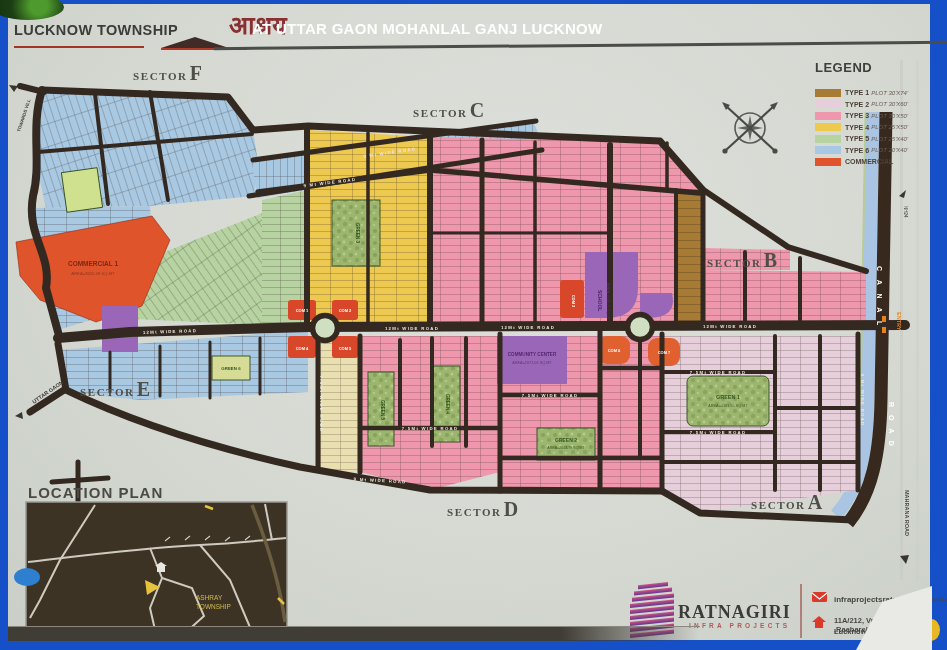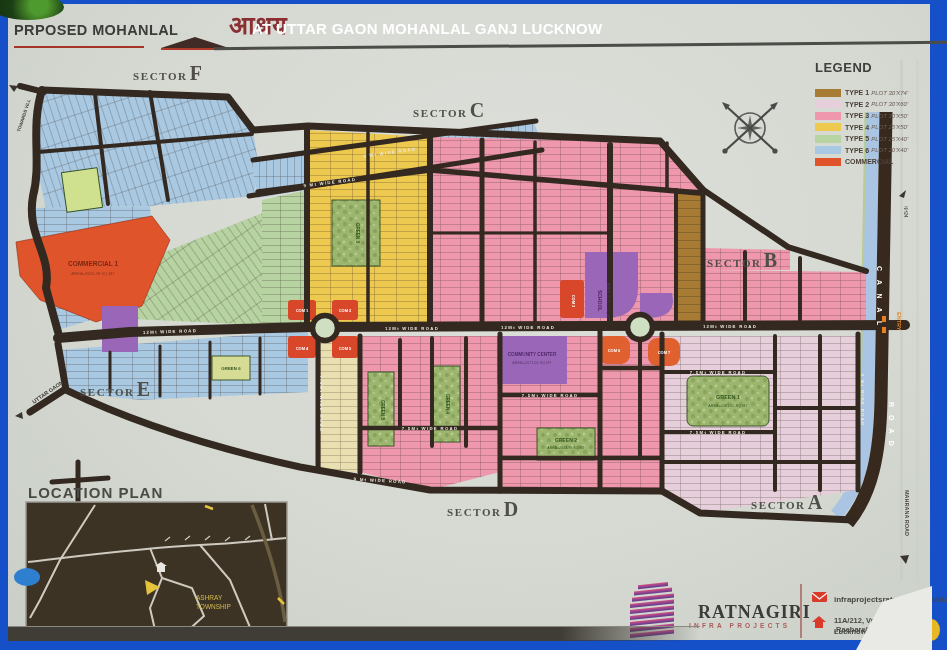--- a/index.html
+++ b/index.html
@@ -32,21 +32,21 @@
   .legend-label{font-size:7px;font-weight:bold;color:#4c4038;white-space:nowrap;}
   .legend-detail{font-size:6px;font-style:italic;color:#6b5c54;margin-left:2px;white-space:nowrap;}
   
   .sector{position:absolute;font-family:"Liberation Serif",serif;color:#504f47;white-space:nowrap;}
   .sector .word{font-size:11px;letter-spacing:1.6px;font-weight:bold;text-align:right;}
   .sector .big{font-size:20px;font-weight:bold;margin-left:2px;}
   
   .locplan-title{position:absolute;left:28px;top:484px;font-size:15px;font-weight:bold;color:#4b4b46;letter-spacing:1px;}
   
   .company{position:absolute;left:618px;top:580px;width:325px;height:62px;}
-  .company .name{position:absolute;left:80px;top:22px;font-family:"Liberation Serif",serif;font-size:18px;
+  .company .name{position:absolute;left:60px;top:22px;font-family:"Liberation Serif",serif;font-size:18px;
                  font-weight:bold;color:#3b3b39;letter-spacing:1px;}
   .company .sub{position:absolute;left:71px;top:42px;font-size:6.5px;color:#b05a5a;letter-spacing:3.2px;font-weight:bold;}
   .company .divider{position:absolute;left:182px;top:4px;width:1.5px;height:54px;background:#b08078;}
   .contact-line{position:absolute;font-size:8px;font-weight:bold;color:#474743;}
   .crease{position:absolute;top:60px;width:3px;height:520px;background:#c8ccc5;opacity:.7;}
 </style>
 </head>
 <body>
 
 <div class="photo">
@@ -321,21 +321,21 @@
 
     <g>
       <ellipse cx="931" cy="630" rx="9" ry="11" fill="#e8b824"></ellipse>
       <ellipse cx="928" cy="626" rx="3" ry="4" fill="#f6dd7a"></ellipse>
     </g>
   </svg>
 
   <div class="corner-leaf"></div>
 
   <div class="titlebar">
-    <span class="title-prefix">PRPOSED MOHANLAL</span>
+    <span class="title-prefix">LUCKNOW TOWNSHIP</span>
     <span class="title-logo">
       <span class="roof"></span>
       <span class="devanagari">आश्रय</span>
     </span>
     <span class="title-suffix">AT UTTAR GAON MOHANLAL GANJ LUCKNOW</span>
     <span class="uline-red1"></span>
     <span class="uline-red2"></span>
     <span class="uline-dark"></span>
   </div>
 

